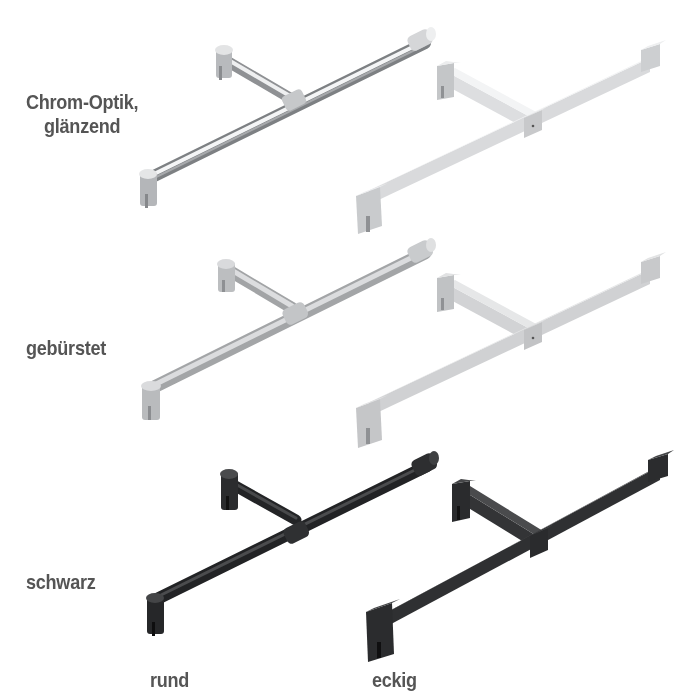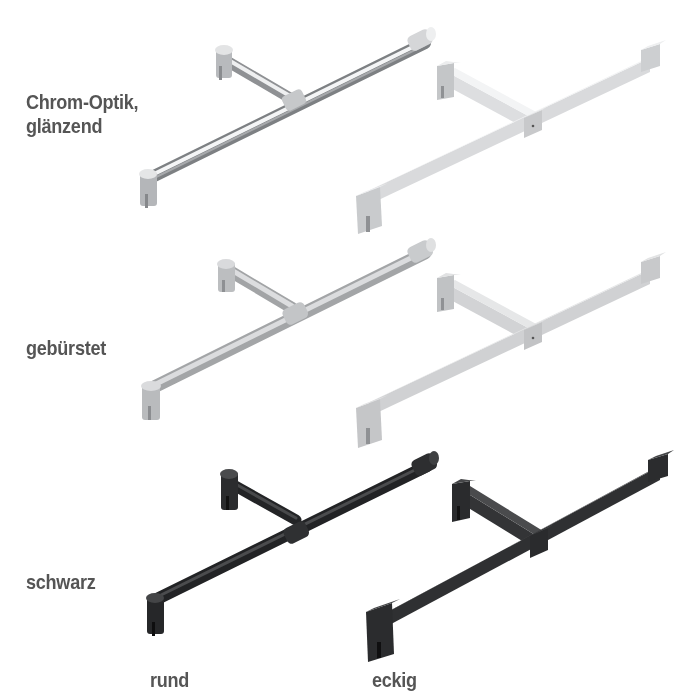--- a/index.html
+++ b/index.html
@@ -1,20 +1,20 @@
 <!DOCTYPE html>
 <html><head>
   <meta charset="utf-8">
   <style>
     html, body { margin: 0; padding: 0; background: #ffffff; }
     body { width: 700px; height: 700px; position: relative; overflow: hidden;
            font-family: "Liberation Sans", "DejaVu Sans", sans-serif; }
     .label { position: absolute; color: #555555; font-weight: bold; font-size: 21px;
              line-height: 24px; letter-spacing: -0.3px; transform: scaleX(0.86); transform-origin: left top; }
-    .stage { position: absolute; left: 0; top: 0; width: 700px; height: 700px; }
+    .stage { position: absolute; left: 0; top: 0; width: 700px; height: 700px; text-align: center; }
     svg { position: absolute; left: 0; top: 0; }
   </style>
 </head>
 <body>
 
 <div class="stage">
 
   <div class="label" style="left:26px; top:90px;">
     <div>Chrom-Optik,</div>
     <div>glänzend</div>

